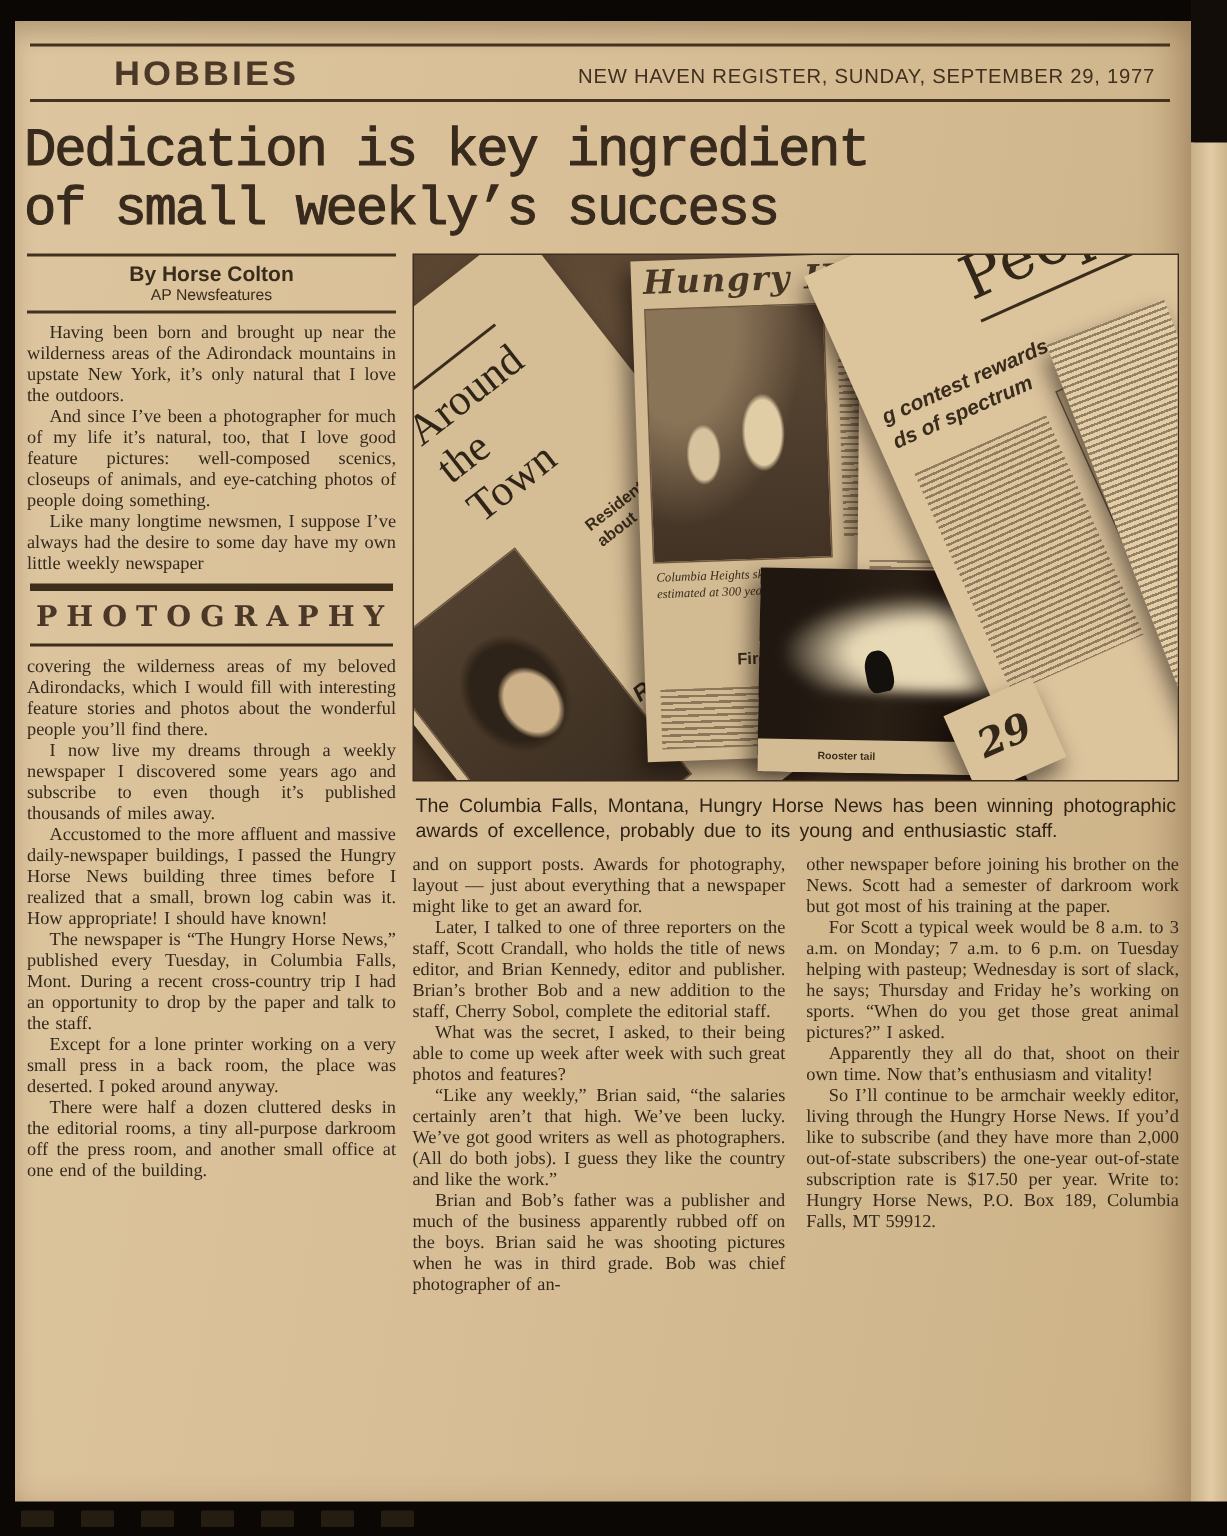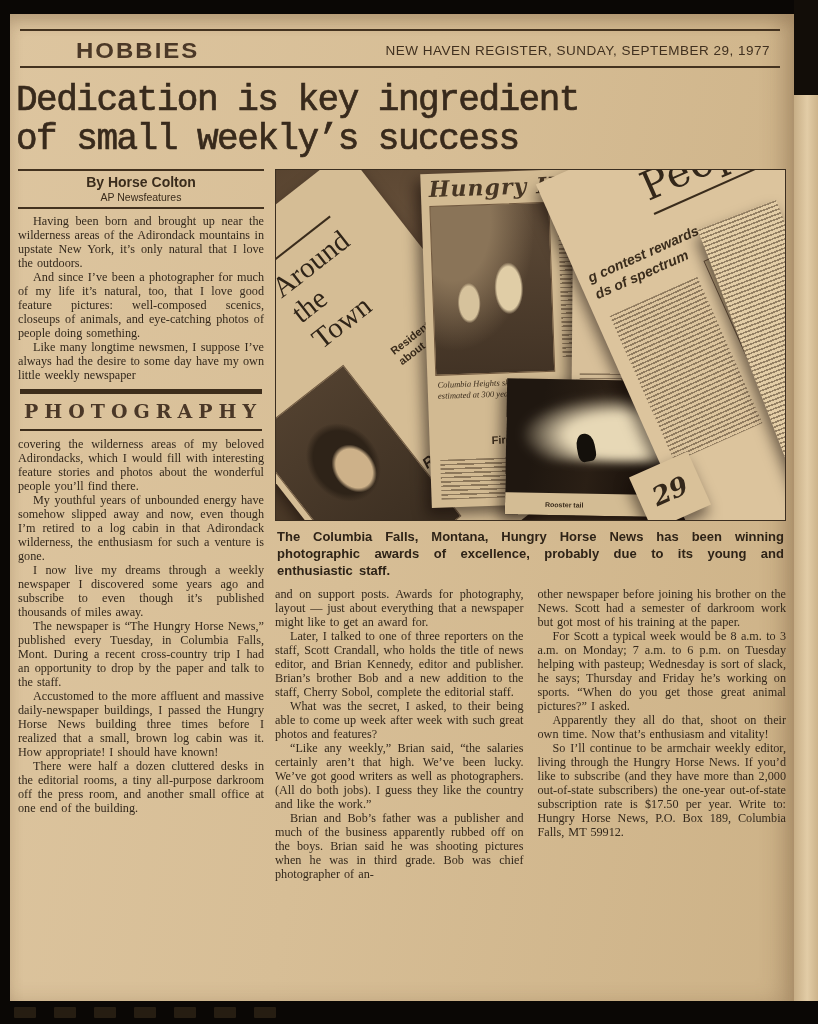--- a/index.html
+++ b/index.html
@@ -48,21 +48,21 @@
         letter-spacing:6px;color:#4a3727;}
   
   .photo{position:relative;width:100%;height:352px;overflow:hidden;border:1px solid #3b2e20;
         box-sizing:border-box;
         background:radial-gradient(ellipse at 28% 30%,#6b543e 0%,#57432f 45%,#3f3021 100%);}
   .clip{position:absolute;background:#d6bf98;box-shadow:-5px 7px 14px rgba(18,10,5,.55);
         color:#3a2c1c;overflow:hidden;}
   .pre{white-space:pre-line;}
   .fk{background:repeating-linear-gradient(180deg,rgba(70,52,34,.5) 0 1.6px,rgba(70,52,34,0) 1.6px 4.3px);}
   .fkbox{position:absolute;}
-  .caption{margin:7px 2px 1px;font-family:"Liberation Sans",sans-serif;font-weight:bold;
+  .caption{margin:7px 2px 1px;font-family:"Liberation Sans",sans-serif;font-weight:normal;
         font-size:13px;line-height:1.32;color:#2e2317;text-align:justify;word-spacing:2.5px;}
   .cols2{display:flex;gap:14px;margin-top:7px;}
   .c2,.c3{width:50%;min-width:0;}
   
   .aroundtown{position:absolute;left:118px;top:42px;font-family:"Liberation Serif",serif;
         font-size:29px;line-height:1.12;color:#2f2418;border-top:2px solid #3a2c1c;padding-top:8px;}
   .residents{position:absolute;left:172px;top:182px;font-family:"Liberation Sans",sans-serif;
         font-weight:bold;font-size:11px;line-height:1.2;}
   .womanphoto{position:absolute;left:6px;top:168px;width:118px;height:190px;border:1px solid #6e5840;
         background:
@@ -137,24 +137,24 @@
           <div class="byauthor">By Horse Colton</div>
           <div class="byorg">AP Newsfeatures</div>
         </div>
         <p class="body">Having been born and brought up near the wilderness areas of the Adirondack mountains in upstate New York, it’s only natural that I love the outdoors.</p>
         <p class="body">And since I’ve been a photographer for much of my life it’s natural, too, that I love good feature pictures: well-composed scenics, closeups of animals, and eye-catching photos of people doing something.</p>
         <p class="body">Like many longtime newsmen, I suppose I’ve always had the desire to some day have my own little weekly newspaper</p>
         <div class="photogbox">
           <span class="photoglabel">PHOTOGRAPHY</span>
         </div>
         <p class="body cont">covering the wilderness areas of my beloved Adirondacks, which I would fill with interesting feature stories and photos about the wonderful people you’ll find there.</p>
-        <p class="body">My youthful years of unbounded energy have somehow slipped away and now, even though I’m retired to a log cabin in that Adirondack wilderness, the enthusiasm for such a venture is gone.</p>
         <p class="body">I now live my dreams through a weekly newspaper I discovered some years ago and subscribe to even though it’s published thousands of miles away.</p>
+        <p class="body">Accustomed to the more affluent and massive daily-newspaper buildings, I passed the Hungry Horse News building three times before I realized that a small, brown log cabin was it. How appropriate! I should have known!</p>
         <p class="body">The newspaper is “The Hungry Horse News,” published every Tuesday, in Columbia Falls, Mont. During a recent cross-country trip I had an opportunity to drop by the paper and talk to the staff.</p>
-        <p class="body">Accustomed to the more affluent and massive daily-newspaper buildings, I passed the Hungry Horse News building three times before I realized that a small, brown log cabin was it. How appropriate! I should have known!</p>
+        <p class="body">Except for a lone printer working on a very small press in a back room, the place was deserted. I poked around anyway.</p>
         <p class="body">There were half a dozen cluttered desks in the editorial rooms, a tiny all-purpose darkroom off the press room, and another small office at one end of the building.</p>
       </div>
 
       <div class="mainarea">
 
         <div class="photo">
 
           <div class="clip" style="left:-70px;top:10px;width:260px;height:400px;transform:rotate(-38deg);transform-origin:60% 40%;background:#d5bd95;">
             <div class="aroundtown pre">Around
 the

